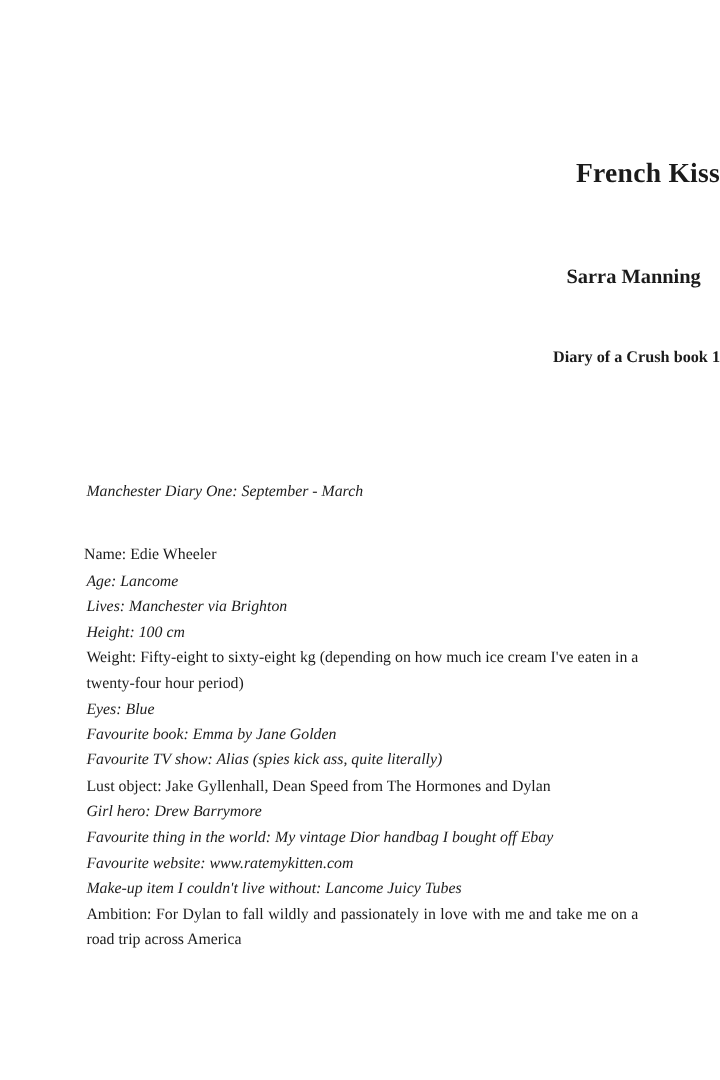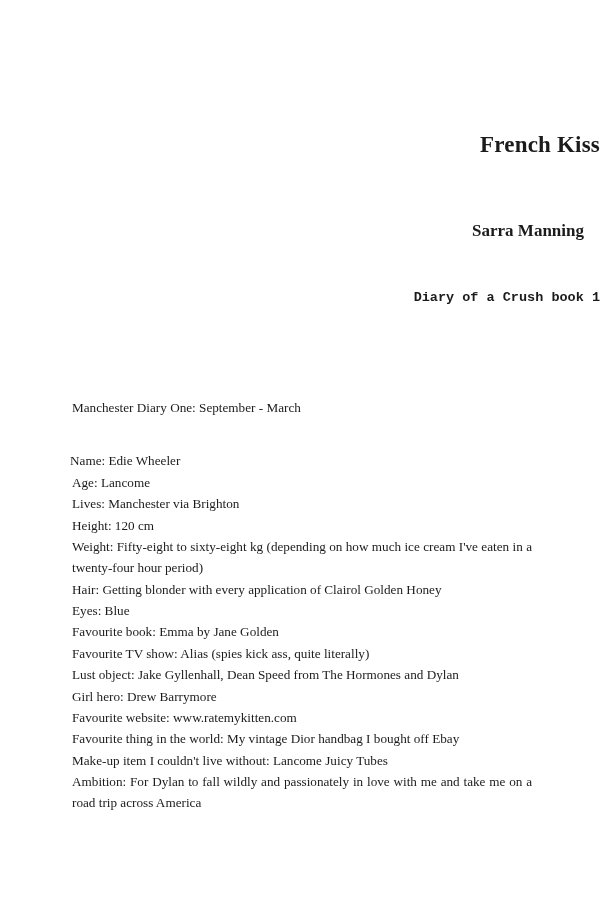--- a/index.html
+++ b/index.html
@@ -35,38 +35,38 @@
     font-size: 17px;
     font-weight: bold;
     margin: 16px;
     padding-top: 47px;
   }
   .series {
     font-size: 13.5px;
     font-weight: bold;
     margin: 0;
     padding-top: 33px;
-    font-family: Liberation Mono, monospace;
   }
   .body-block {
     margin: 0 68px 0 70px;
     padding-top: 92px;
     font-size: 13.2px;
     line-height: 1.62;
     text-align: justify;
   }
   .body-block p {
     margin: 0;
   }
   .para-gap {
     height: 16px;
   }
   .line {
     display: block;
     padding-left: 2px;
+    font-style: italic;
   }
   .justified {
     text-align: justify;
     text-align-last: left;
     padding-left: 2px;
   }
 </style>
 </head>
 <body>
 
@@ -79,27 +79,26 @@
   </div>
 
   <div class="body-block">
     <p class="line">Manchester Diary One: September - March</p>
     <div class="para-gap"></div>
     <div class="para-gap"></div>
 
     <p>Name: Edie Wheeler</p>
     <p class="line">Age: Lancome</p>
     <p class="line">Lives: Manchester via Brighton</p>
-    <p class="line">Height: 120 cm</p>
+    <p class="line">Height: 100 cm</p>
     <p class="justified">Weight: Fifty-eight to sixty-eight kg (depending on how much ice cream I've eaten in a twenty-four hour period)</p>
-    <p class="line">Hair: Getting blonder with every application of Clairol Golden Honey</p>
     <p class="line">Eyes: Blue</p>
     <p class="line">Favourite book: Emma by Jane Golden</p>
     <p class="line">Favourite TV show: Alias (spies kick ass, quite literally)</p>
     <p class="justified">Lust object: Jake Gyllenhall, Dean Speed from The Hormones and Dylan</p>
     <p class="line">Girl hero: Drew Barrymore</p>
+    <p class="line">Favourite thing in the world: My vintage Dior handbag I bought off Ebay</p>
     <p class="line">Favourite website: www.ratemykitten.com</p>
-    <p class="line">Favourite thing in the world: My vintage Dior handbag I bought off Ebay</p>
     <p class="line">Make-up item I couldn't live without: Lancome Juicy Tubes</p>
     <p class="justified">Ambition: For Dylan to fall wildly and passionately in love with me and take me on a road trip across America</p>
   </div>
 
 </div>
 
 </body></html>

